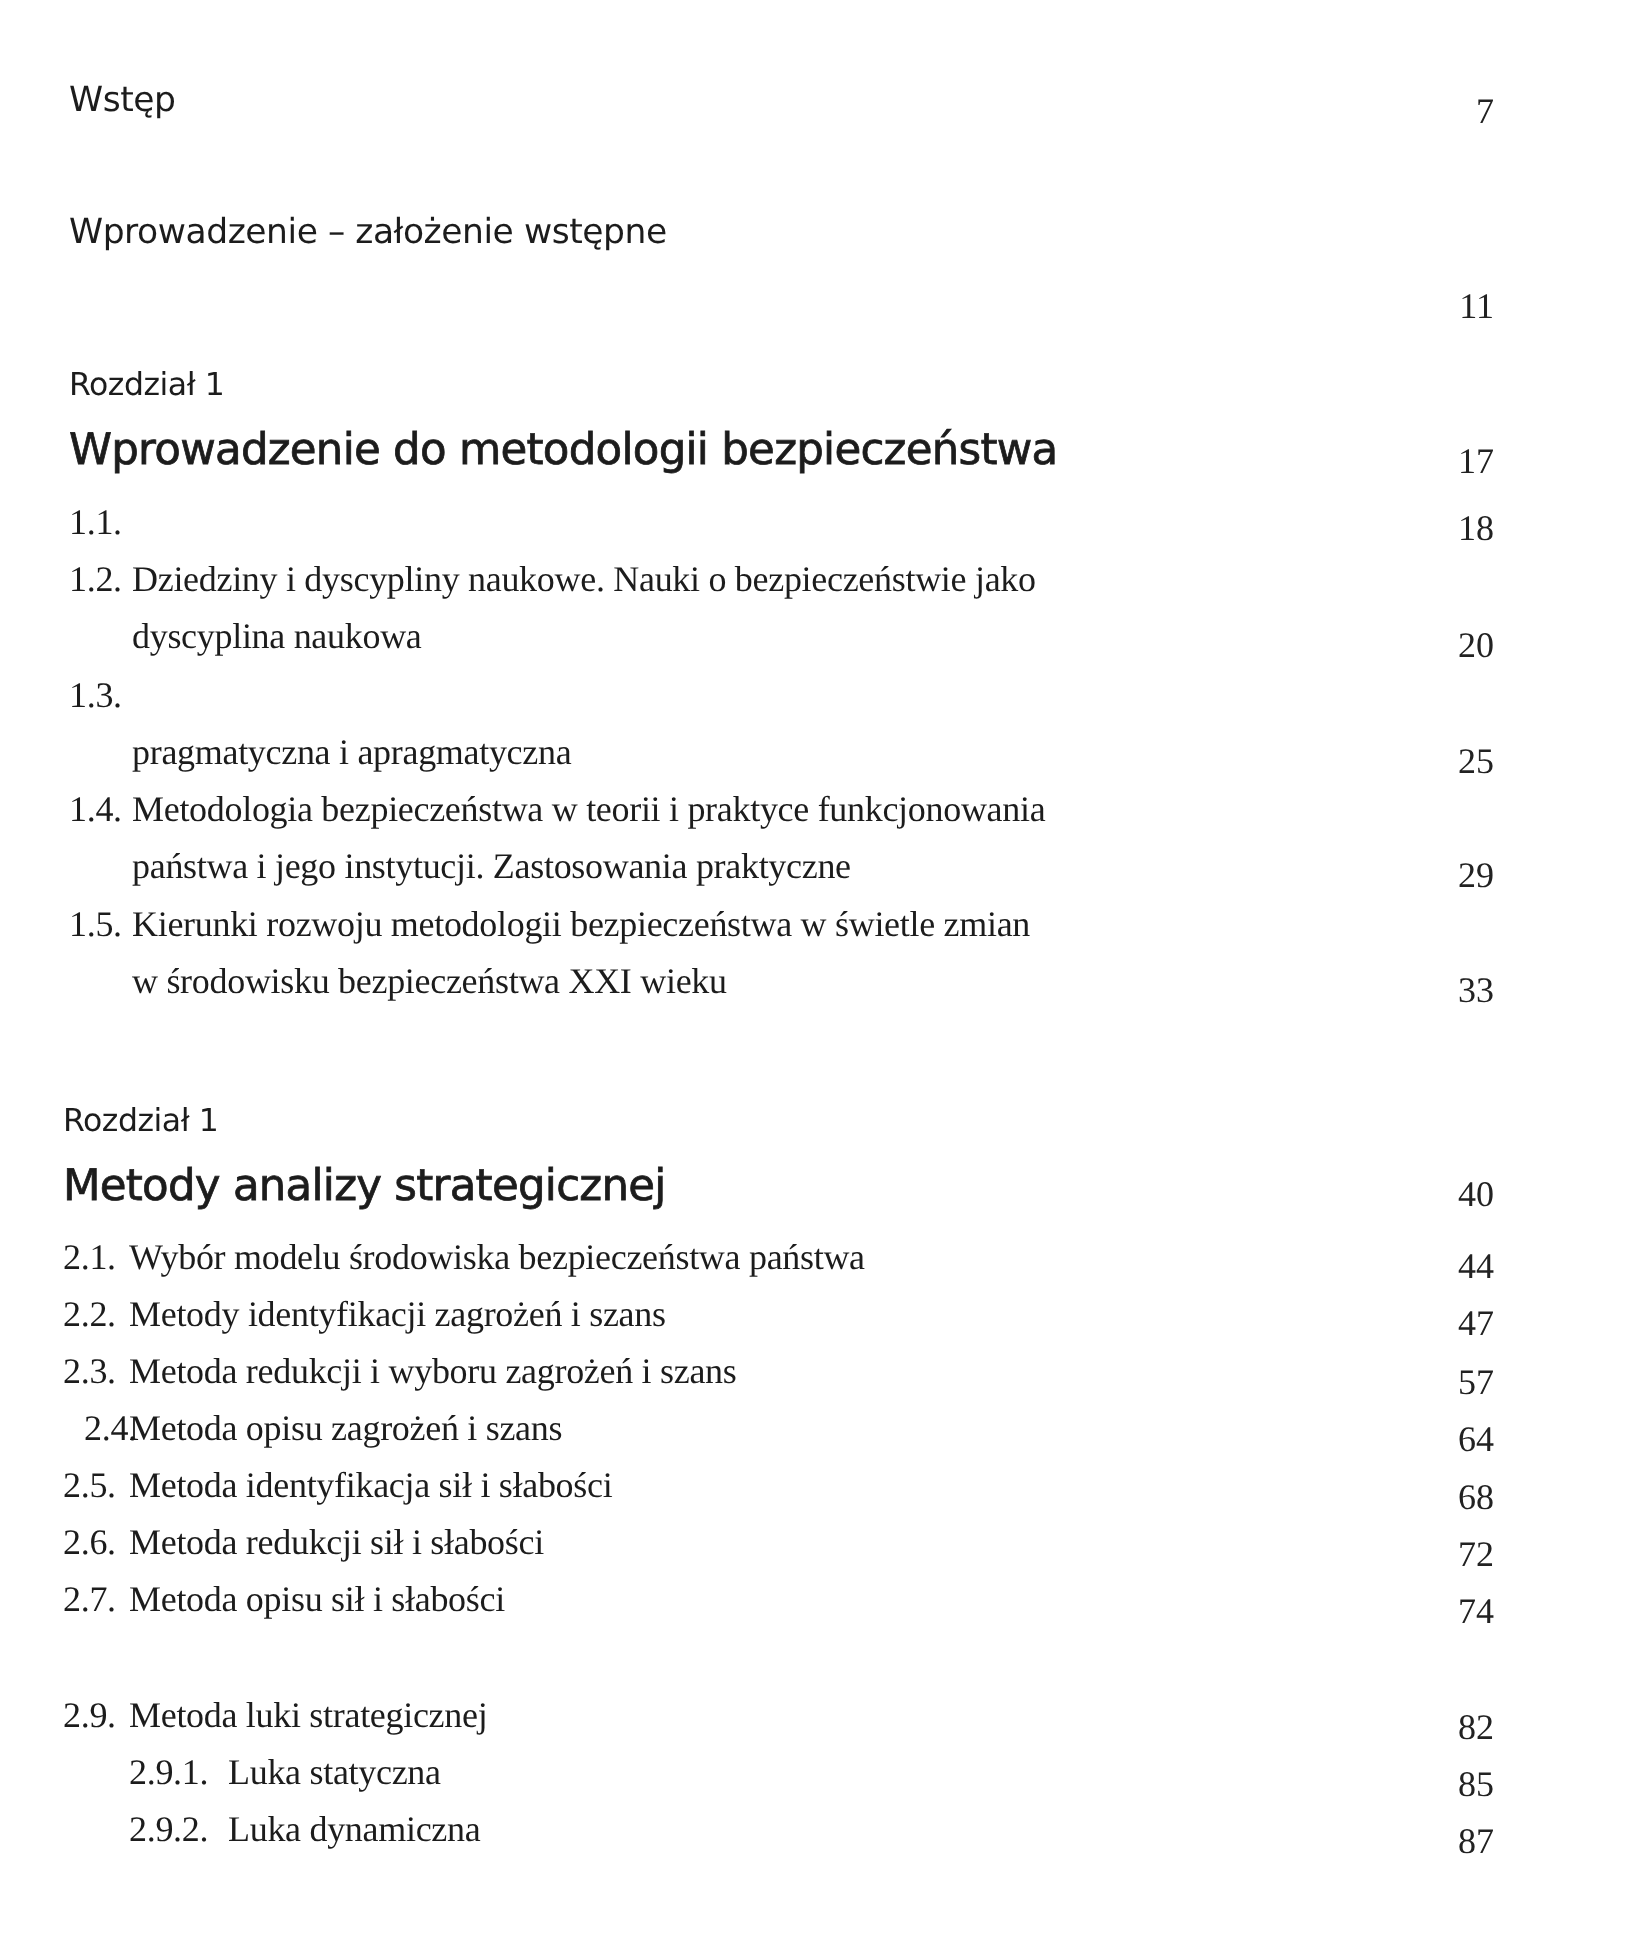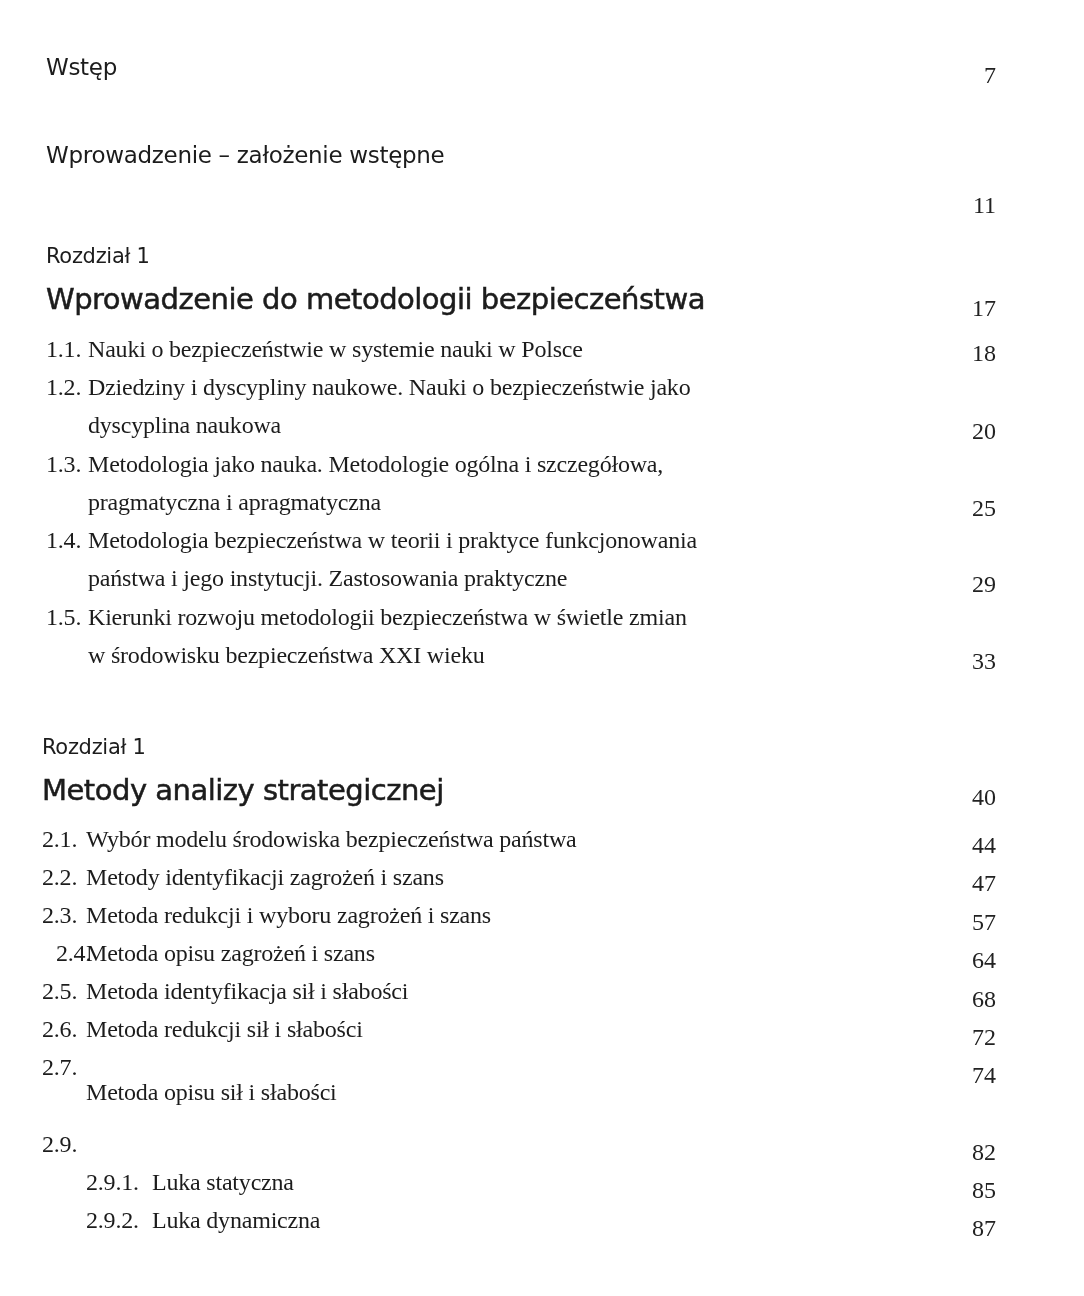--- a/index.html
+++ b/index.html
@@ -33,34 +33,32 @@
   <div class="row" style="top:244px;height:30px;">
     <span class="t sans chap-label" style="left:46px;top:0;">Rozdział 1</span>
   </div>
   <div class="row" style="top:282px;height:44px;">
     <span class="t sans chap-title" style="left:46px;top:0;">Wprowadzenie do metodologii bezpieczeństwa</span>
     <span class="pg" style="top:13px;">17</span>
   </div>
 
   <div class="row" style="top:336px;height:36px;">
     <span class="t serif entry" style="left:46px;top:0;">1.1.</span>
-    <span class="t serif entry" style="left:88px;top:0;">Nauki o bezpieczeństwie w systemie nauki w Polsce</span>
     <span class="pg" style="top:4px;">18</span>
   </div>
 
   <div class="row" style="top:374px;height:76px;">
     <span class="t serif entry" style="left:46px;top:0;">1.2.</span>
     <span class="t serif entry" style="left:88px;top:0;">Dziedziny i dyscypliny naukowe. Nauki o bezpieczeństwie jako</span>
     <span class="t serif entry" style="left:88px;top:38px;">dyscyplina naukowa</span>
     <span class="pg" style="top:44px;">20</span>
   </div>
 
   <div class="row" style="top:451px;height:76px;">
     <span class="t serif entry" style="left:46px;top:0;">1.3.</span>
-    <span class="t serif entry" style="left:88px;top:0;">Metodologia jako nauka. Metodologie ogólna i szczegółowa,</span>
     <span class="t serif entry" style="left:88px;top:38px;">pragmatyczna i apragmatyczna</span>
     <span class="pg" style="top:44px;">25</span>
   </div>
 
   <div class="row" style="top:527px;height:76px;">
     <span class="t serif entry" style="left:46px;top:0;">1.4.</span>
     <span class="t serif entry" style="left:88px;top:0;">Metodologia bezpieczeństwa w teorii i praktyce funkcjonowania</span>
     <span class="t serif entry" style="left:88px;top:38px;">państwa i jego instytucji. Zastosowania praktyczne</span>
     <span class="pg" style="top:44px;">29</span>
   </div>
@@ -111,27 +109,28 @@
   </div>
 
   <div class="row" style="top:1016px;height:36px;">
     <span class="t serif entry" style="left:42px;top:0;">2.6.</span>
     <span class="t serif entry" style="left:86px;top:0;">Metoda redukcji sił i słabości</span>
     <span class="pg" style="top:8px;">72</span>
   </div>
 
   <div class="row" style="top:1054px;height:36px;">
     <span class="t serif entry" style="left:42px;top:0;">2.7.</span>
-    <span class="t serif entry" style="left:86px;top:0;margin-top:25px;">Metoda opisu sił i słabości</span>
+    <span class="t serif entry" style="left:86px;top:0;">Metoda opisu sił i słabości</span>
     <span class="pg" style="top:8px;">74</span>
   </div>
 
 
   <div class="row" style="top:1131px;height:36px;">
     <span class="t serif entry" style="left:42px;top:0;">2.9.</span>
+    <span class="t serif entry" style="left:86px;top:0;">Metoda luki strategicznej</span>
     <span class="pg" style="top:8px;">82</span>
   </div>
 
   <div class="row" style="top:1169px;height:36px;">
     <span class="t serif entry" style="left:86px;top:0;">2.9.1.</span>
     <span class="t serif entry" style="left:152px;top:0;">Luka statyczna</span>
     <span class="pg" style="top:8px;">85</span>
   </div>
 
   <div class="row" style="top:1207px;height:36px;">

